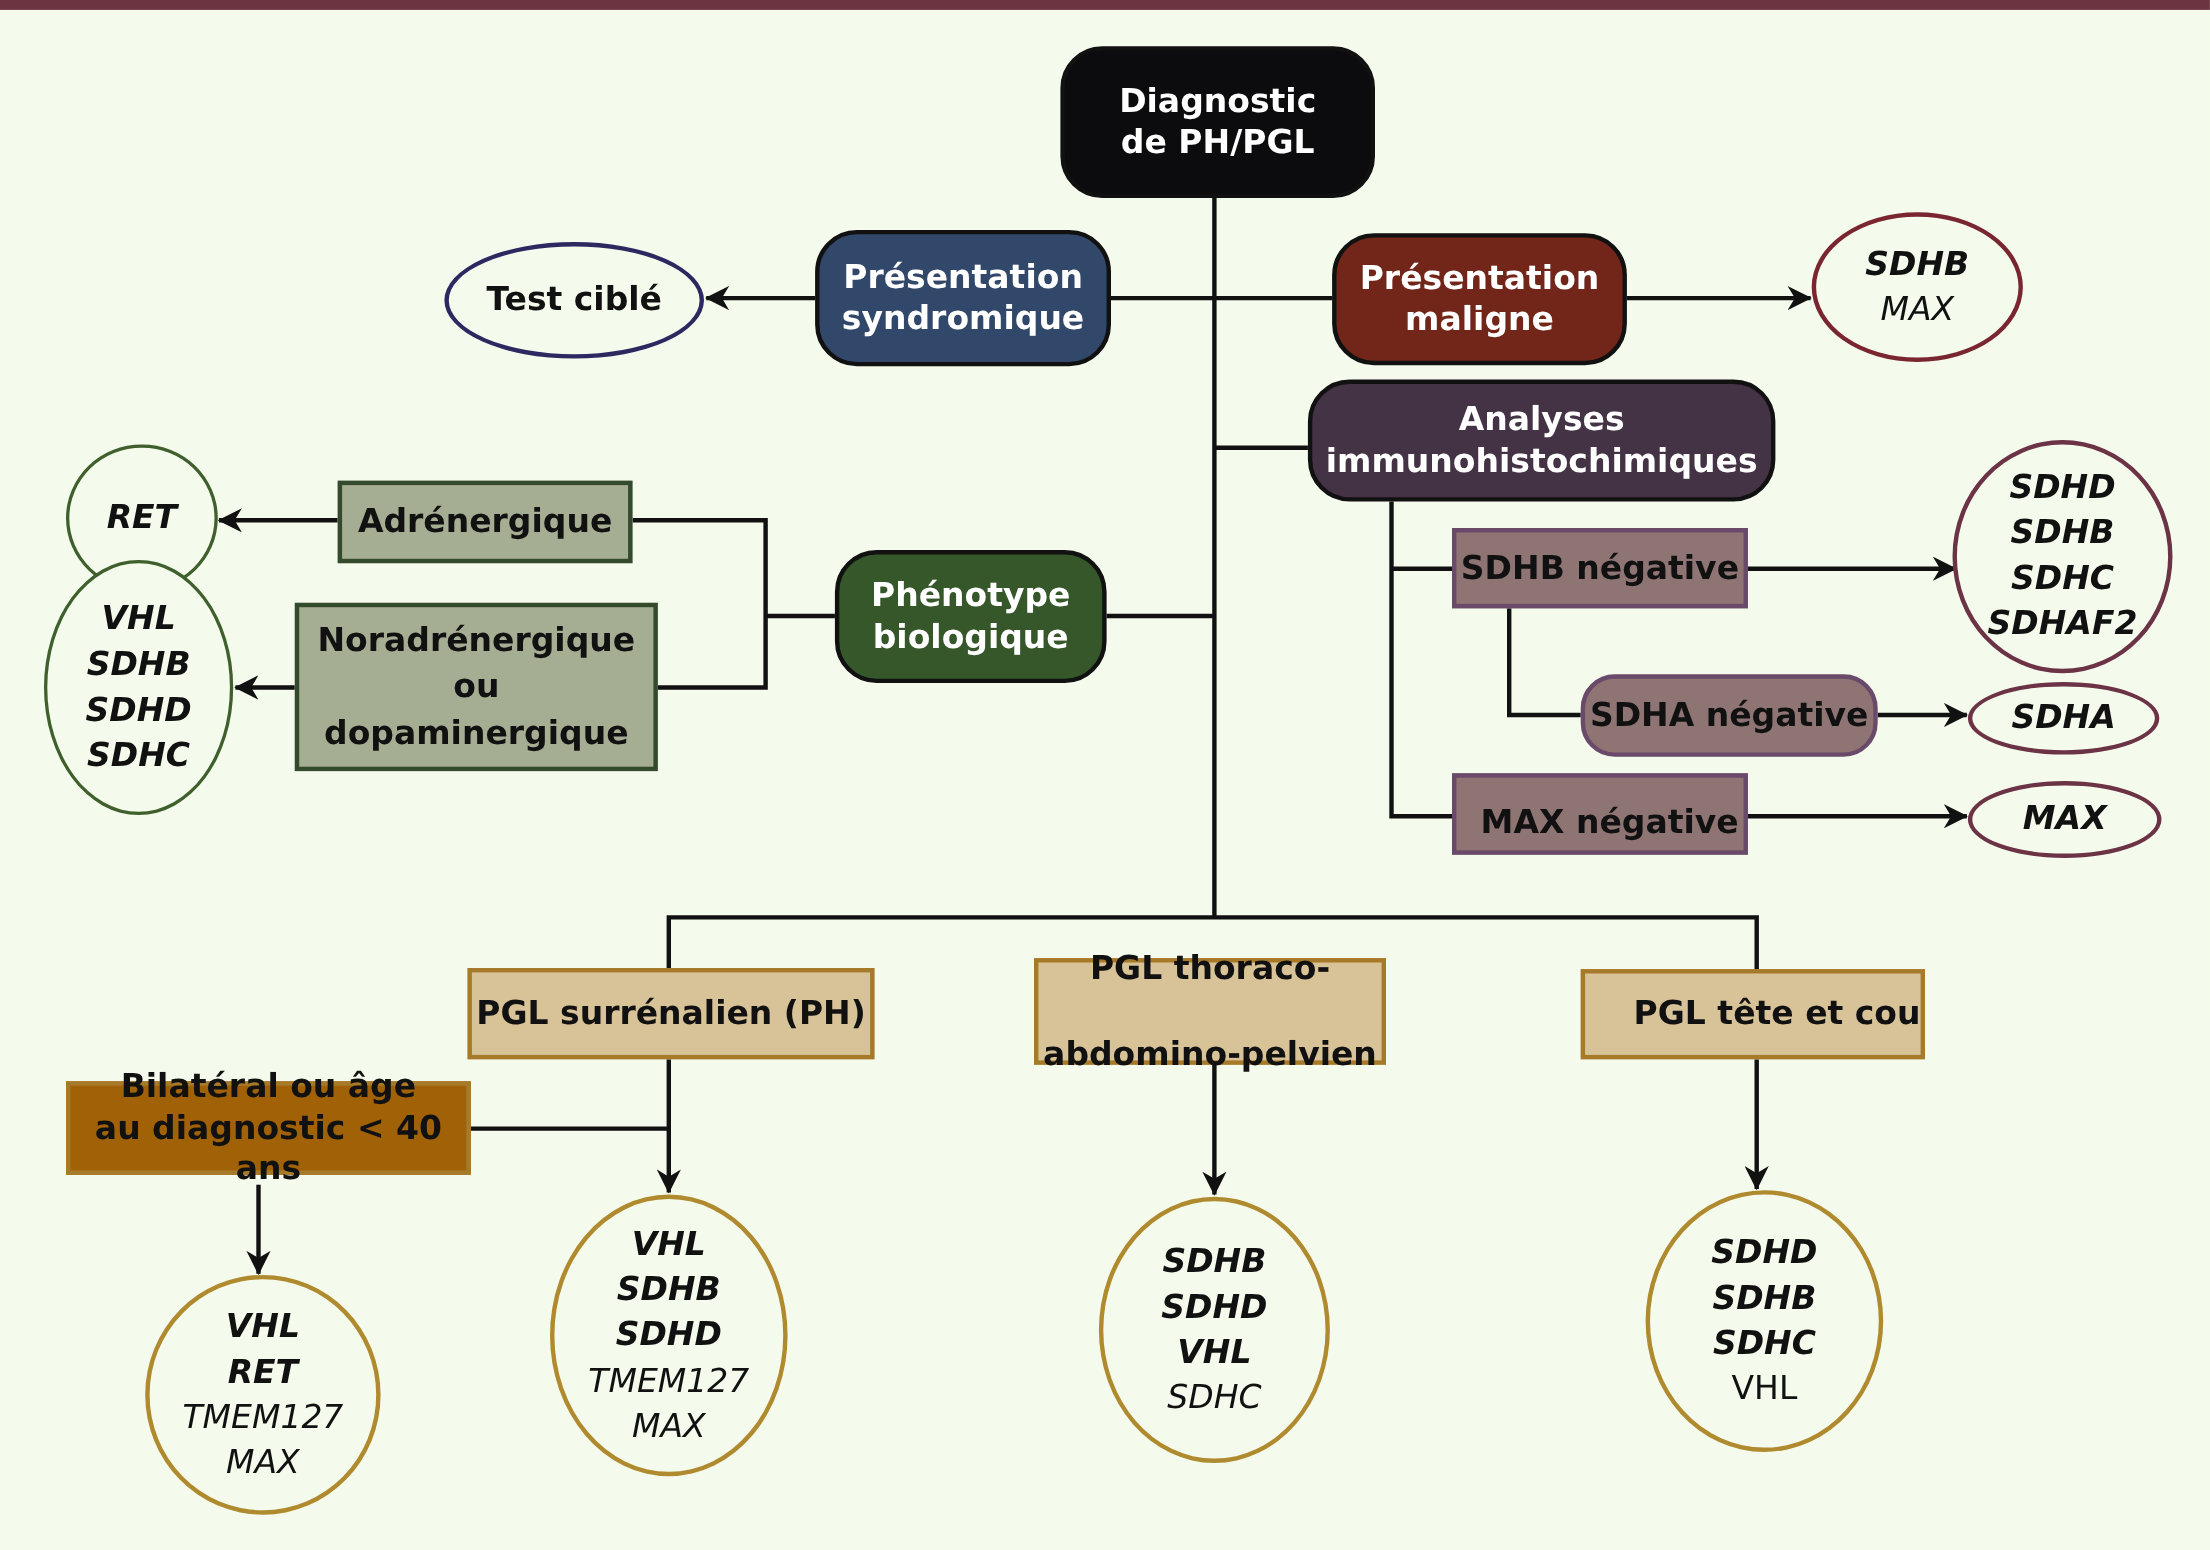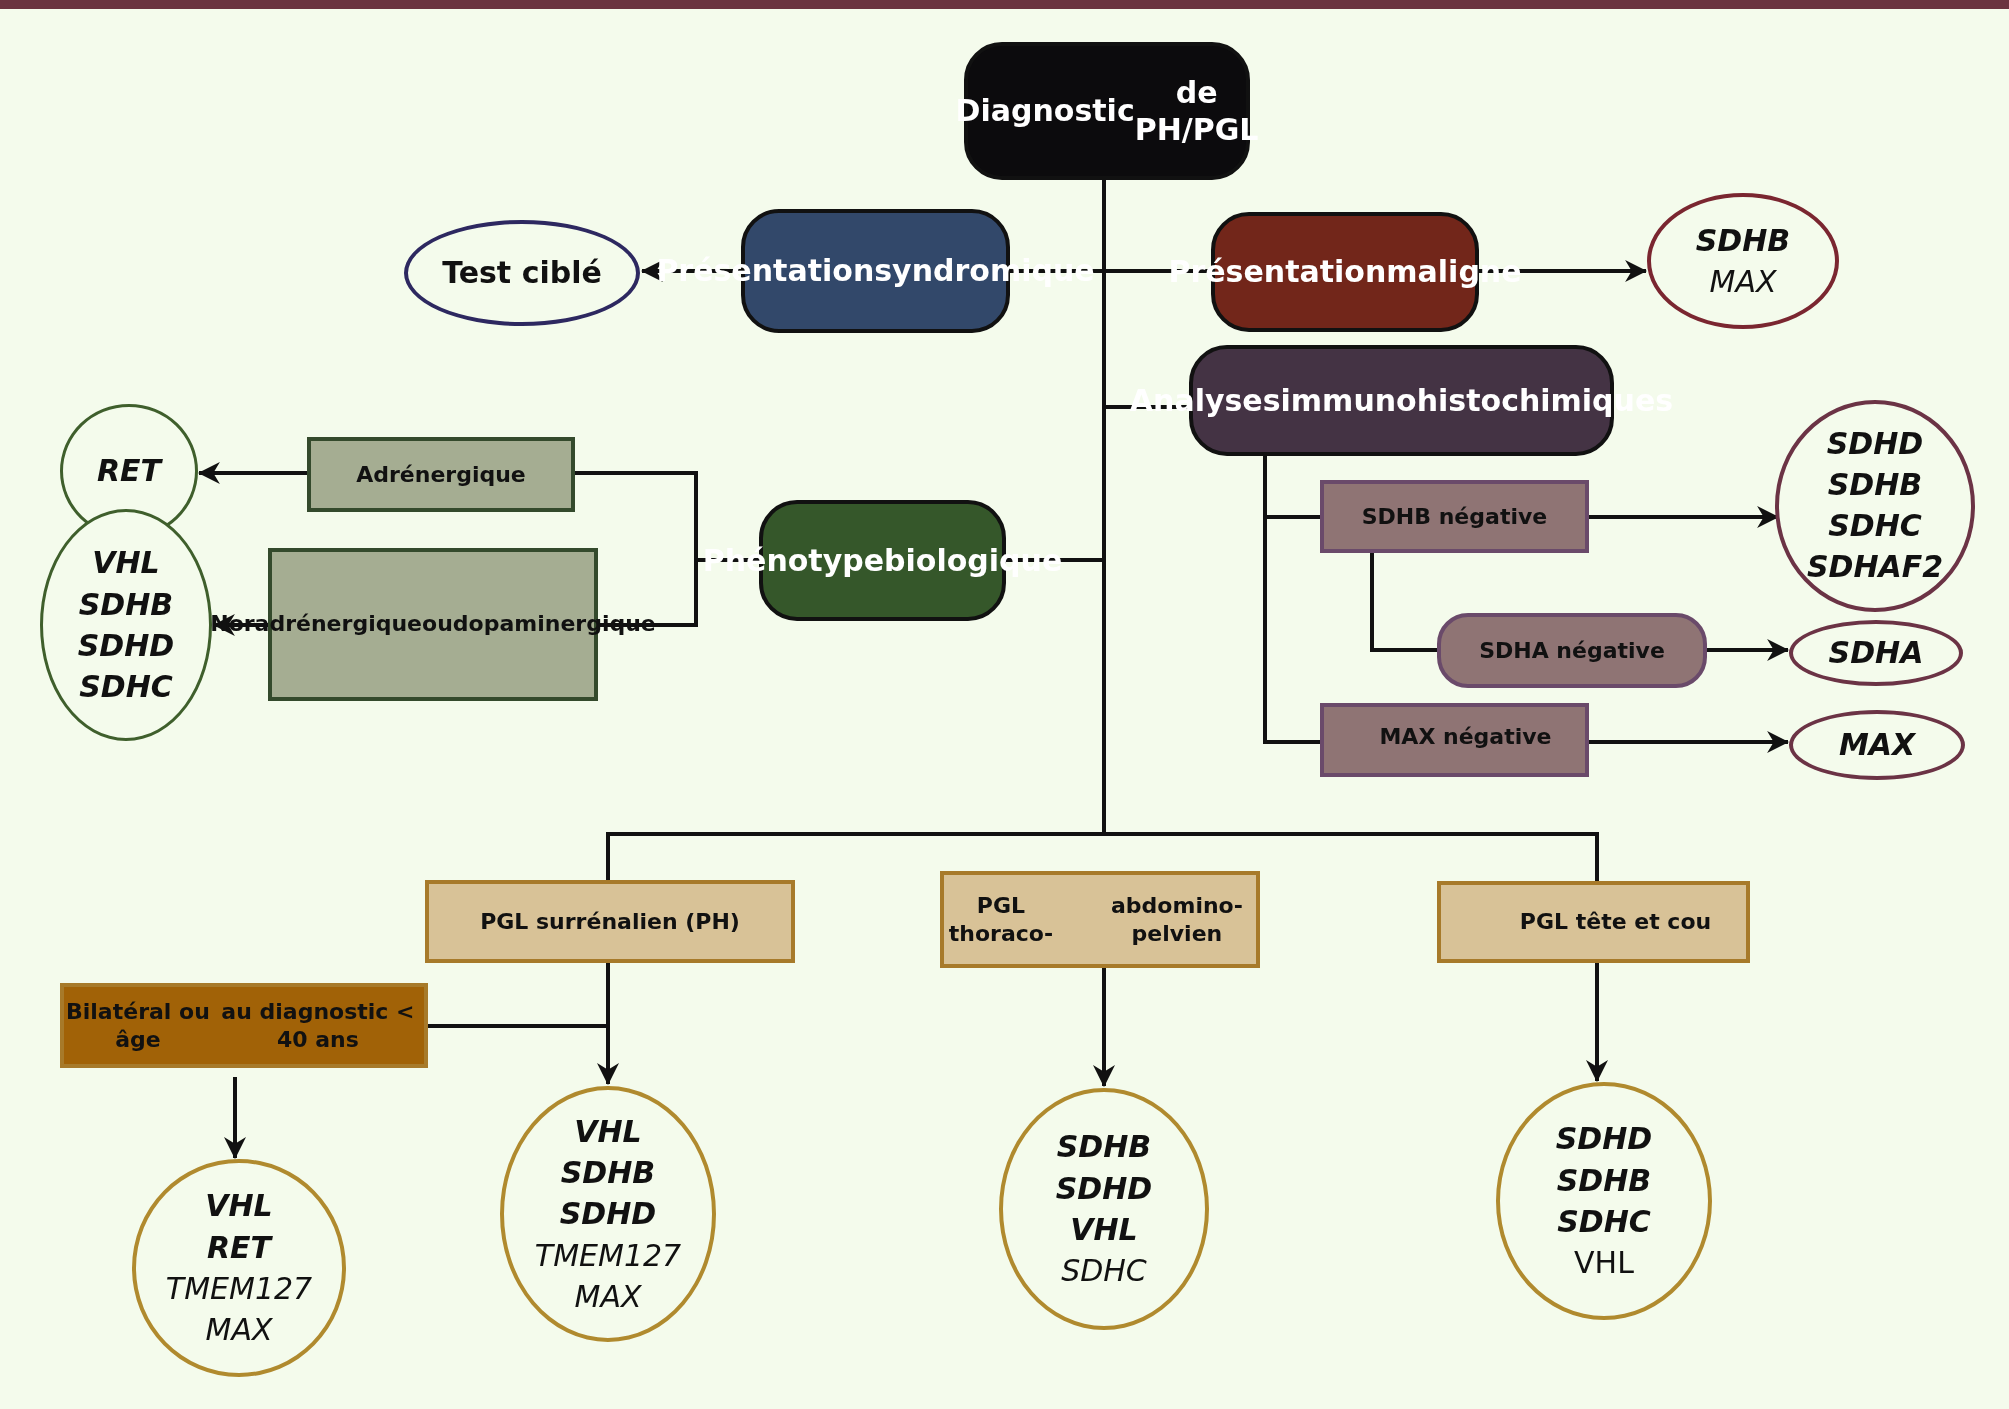--- a/index.html
+++ b/index.html
@@ -1,24 +1,24 @@
 <!DOCTYPE html>
 <html><head>
 <meta charset="utf-8">
 <style>
   html, body { margin:0; padding:0; }
   body { width:2009px; height:1409px; background:#f4fbec; position:relative; overflow:hidden;
          font-family:"DejaVu Sans", sans-serif; }
   .topbar { position:absolute; left:0; top:0; width:2009px; height:9px; background:#6b3440; }
   svg.links { position:absolute; left:0; top:0; width:2009px; height:1409px; }
-  .node { position:absolute; box-sizing:border-box; display:flex; flex-direction:row;
+  .node { position:absolute; box-sizing:border-box; display:flex; flex-direction:column;
           align-items:center; justify-content:center; text-align:center; font-weight:bold;
           font-family:"DejaVu Sans", sans-serif; line-height:1.25; }
   .round { border:4px solid #111; border-radius:38px; color:#fff; font-size:30px; }
-  .rect { border:4px solid; font-size:22px; color:#111; }
+  .rect { border:4px solid; font-size:30px; color:#111; }
   .ell { position:absolute; box-sizing:border-box; border-radius:50%; background:#f4fbec;
          display:flex; flex-direction:column; align-items:center; justify-content:center;
          text-align:center; font-family:"DejaVu Sans", sans-serif; font-size:30px; color:#111; line-height:1.38; }
   .g-b { font-weight:bold; font-style:italic; }
   .g-i { font-weight:normal; font-style:italic; }
   .g-n { font-weight:normal; font-style:normal; }
   .line { display:block; }
 </style>
 </head>
 <body>

